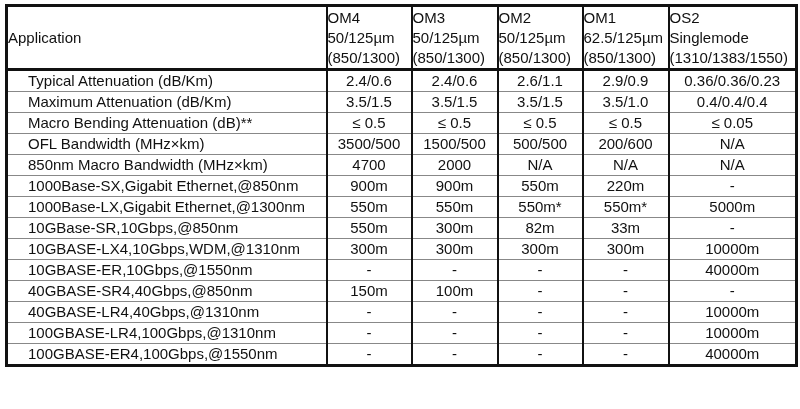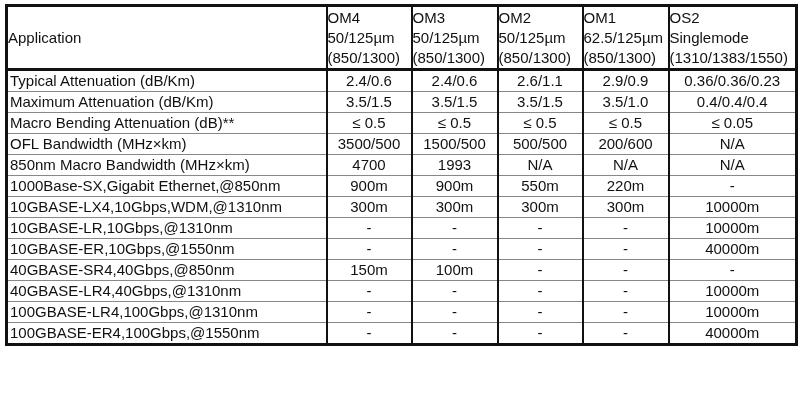--- a/index.html
+++ b/index.html
@@ -19,21 +19,21 @@
     text-align: left;
     border-left: 2px solid #111;
     border-bottom: 3px solid #111;
     line-height: 20px;
     height: 61px;
     padding-top:0;
   }
   thead th:first-child { border-left: none; }
   tbody td { border-left: 2px solid #111; border-top: 1px solid #888; text-align:center; }
   tbody tr:first-child td { border-top:none; }
-  tbody td.app { border-left:none; text-align:left; padding-left:2px; }
+  tbody td.app { border-left:none; text-align:left; padding-left:20px; }
   .hl { display:block; }
 </style>
 </head>
 <body>
 
 <div class="wrap">
   <table>
     <colgroup>
       <col style="width:320px">
       <col style="width:85px">
@@ -103,47 +103,55 @@
           <td class="app">OFL Bandwidth (MHz×km)</td>
           <td>3500/500</td>
           <td>1500/500</td>
           <td>500/500</td>
           <td>200/600</td>
           <td>N/A</td>
         </tr>
         <tr>
           <td class="app">850nm Macro Bandwidth (MHz×km)</td>
           <td>4700</td>
-          <td>1993</td>
+          <td>2000</td>
           <td>N/A</td>
           <td>N/A</td>
           <td>N/A</td>
         </tr>
         <tr>
           <td class="app">1000Base-SX,Gigabit Ethernet,@850nm</td>
           <td>900m</td>
           <td>900m</td>
           <td>550m</td>
           <td>220m</td>
           <td>-</td>
         </tr>
         <tr>
+          <td class="app">1000Base-LX,Gigabit Ethernet,@1300nm</td>
+          <td>550m</td>
+          <td>550m</td>
+          <td>550m*</td>
+          <td>550m*</td>
+          <td>5000m</td>
+        </tr>
+        <tr>
+          <td class="app">10GBase-SR,10Gbps,@850nm</td>
+          <td>550m</td>
+          <td>300m</td>
+          <td>82m</td>
+          <td>33m</td>
+          <td>-</td>
+        </tr>
+        <tr>
           <td class="app">10GBASE-LX4,10Gbps,WDM,@1310nm</td>
           <td>300m</td>
           <td>300m</td>
           <td>300m</td>
           <td>300m</td>
-          <td>10000m</td>
-        </tr>
-        <tr>
-          <td class="app">10GBASE-LR,10Gbps,@1310nm</td>
-          <td>-</td>
-          <td>-</td>
-          <td>-</td>
-          <td>-</td>
           <td>10000m</td>
         </tr>
         <tr>
           <td class="app">10GBASE-ER,10Gbps,@1550nm</td>
           <td>-</td>
           <td>-</td>
           <td>-</td>
           <td>-</td>
           <td>40000m</td>
         </tr>

